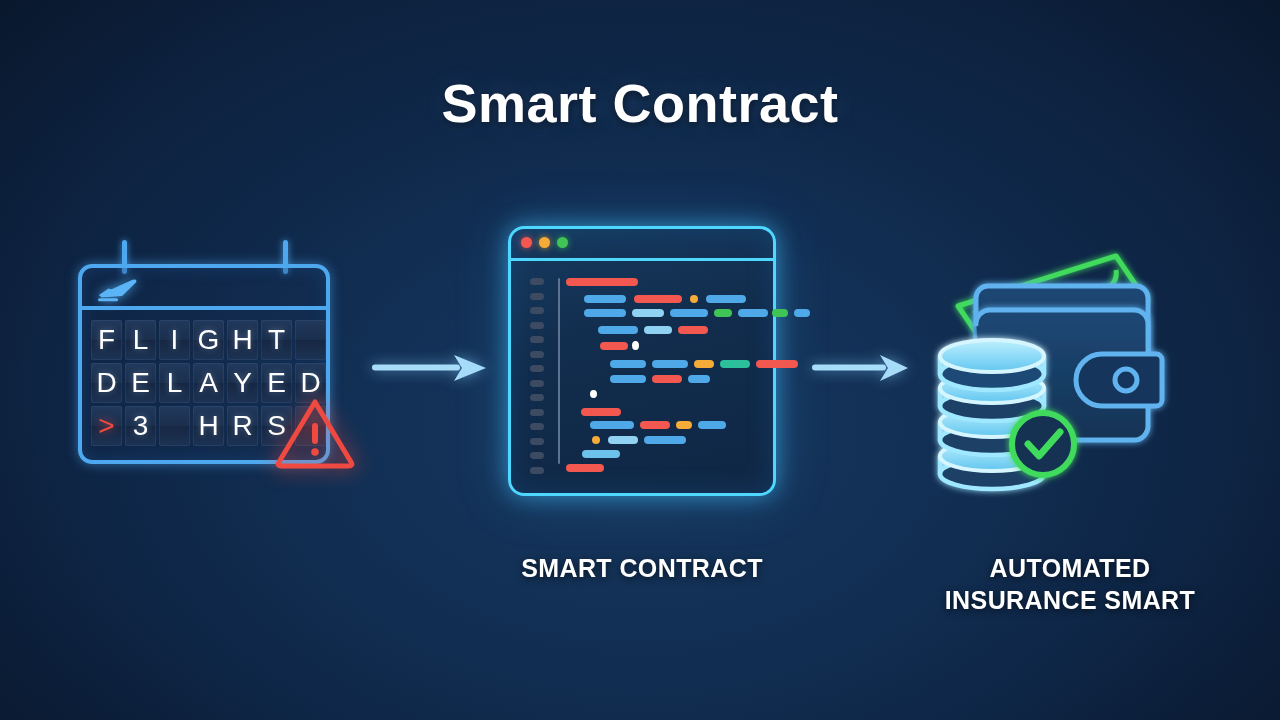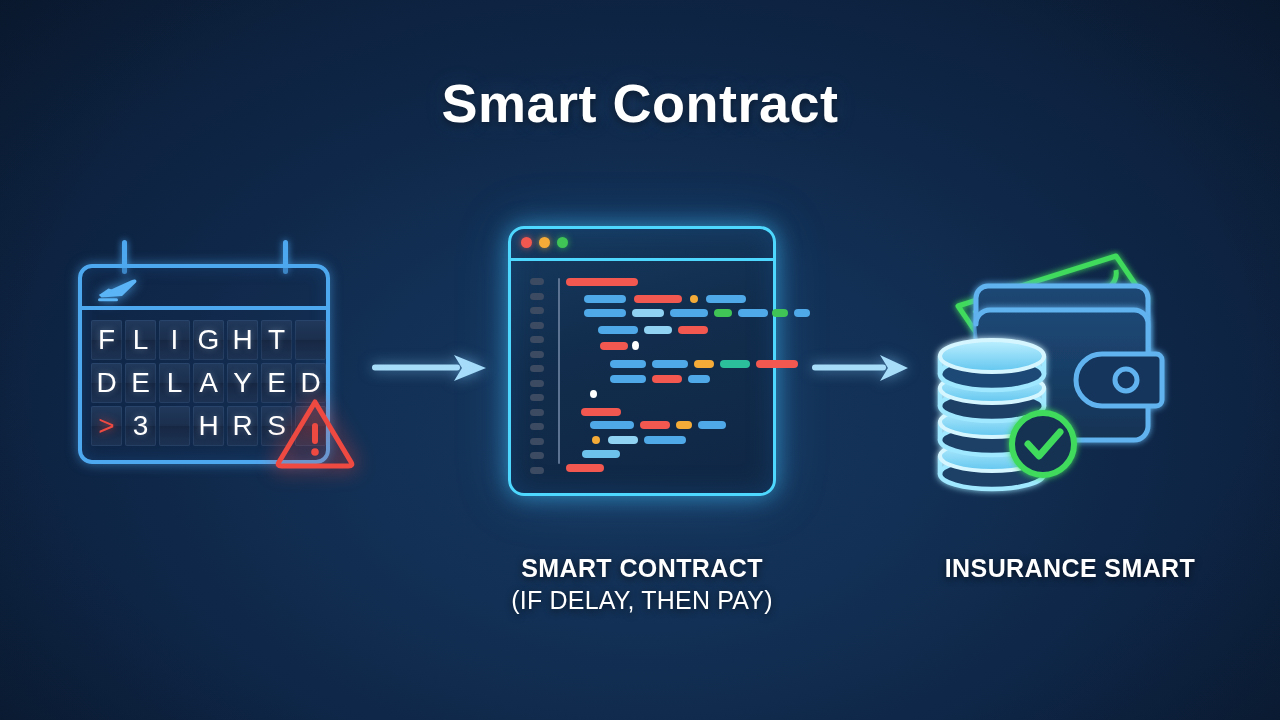--- a/index.html
+++ b/index.html
@@ -319,20 +319,20 @@
 
       <g filter="url(#glowG)">
         <circle cx="113" cy="196" r="31" fill="#123152" stroke="#3fdb5d" stroke-width="6"></circle>
         <path d="M98 196 L109 208 L130 184" fill="none" stroke="#3fdb5d" stroke-width="7" stroke-linecap="round" stroke-linejoin="round"></path>
       </g>
     </svg>
   </div>
 
   <div class="cap" id="cap-code">
     <div class="l1">SMART CONTRACT</div>
-    <div class="l2">(IF DELAY, THEN PAY)</div>
   </div>
 
   <div class="cap" id="cap-pay">
+    <div class="l1">AUTOMATED</div>
     <div class="l2b">INSURANCE SMART</div>
   </div>
 
 </div>
 
 </body></html>

